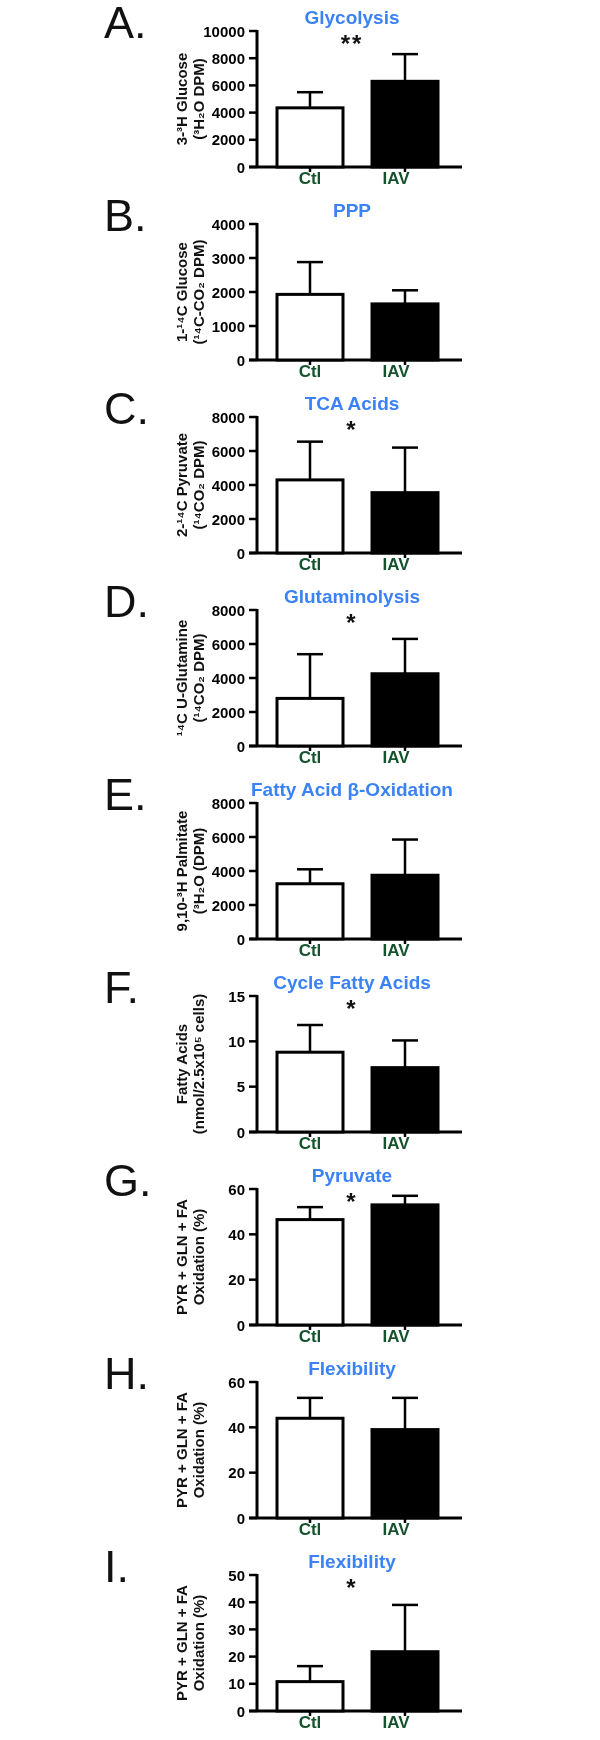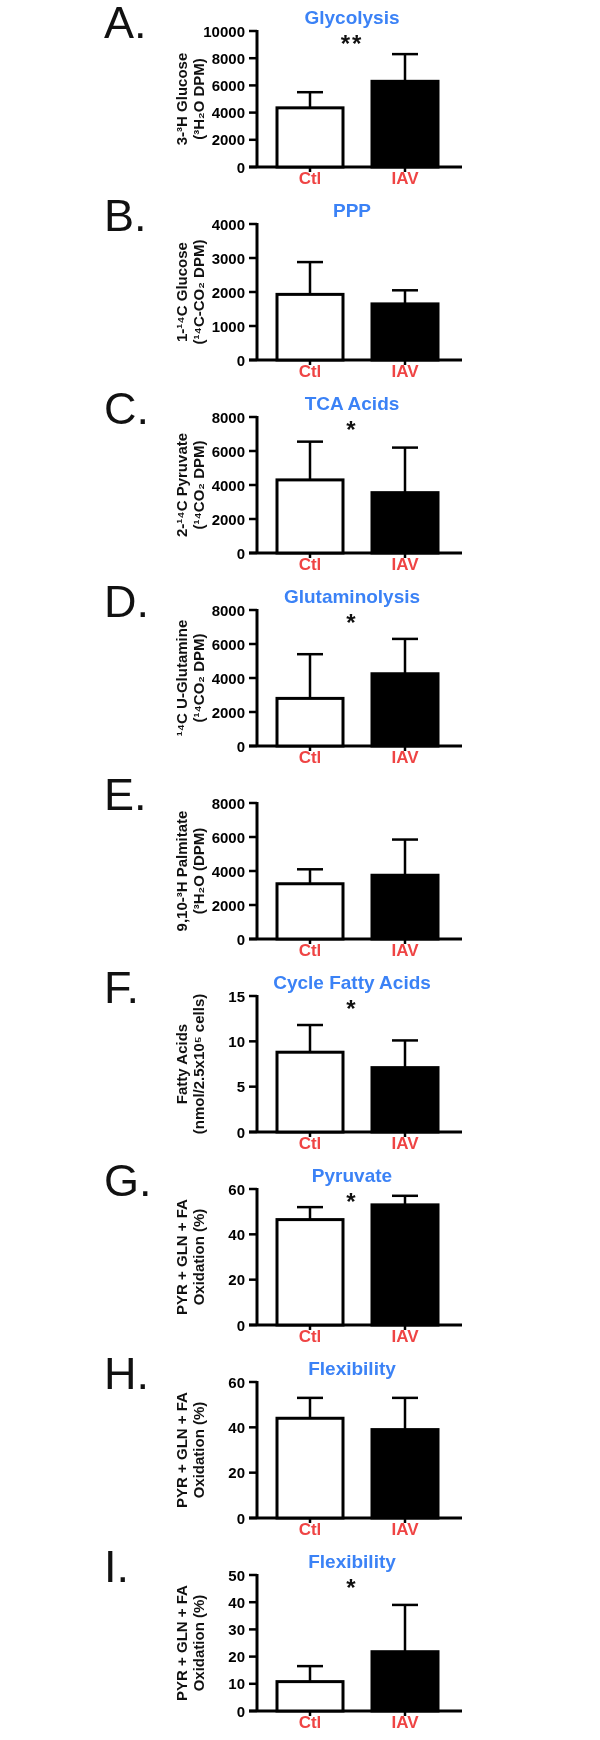--- a/index.html
+++ b/index.html
@@ -21,24 +21,24 @@
   }
   .ylabel{
     position:absolute;left:190px;top:99px;
     transform:translate(-50%,-50%) rotate(-90deg);
     text-align:center;font-size:15px;font-weight:bold;line-height:17px;
     white-space:nowrap;color:#111;
   }
   .chart{position:absolute;left:0;top:0;width:600px;height:193px;}
   .xlab{
     position:absolute;top:169px;transform:translateX(-50%);
-    font-size:17px;font-weight:bold;color:#ef4444;
+    font-size:17px;font-weight:bold;color:#14532d;
   }
   .xlab-ctl{left:310px;}
-  .xlab-iav{left:405px;}
+  .xlab-iav{left:396px;}
 </style>
 </head>
 <body>
 
 <div id="figure">
   <section class="panel">
     <div class="letter">A.</div>
     <div class="ylabel">
       <div>3-³H Glucose</div>
       <div>(³H₂O DPM)</div>
@@ -174,20 +174,21 @@
     <div class="xlab xlab-ctl">Ctl</div>
     <div class="xlab xlab-iav">IAV</div>
   </section>
 
   <section class="panel">
     <div class="letter">E.</div>
     <div class="ylabel">
       <div>9,10-³H Palmitate</div>
       <div>(³H₂O (DPM)</div>
     </div>
+    <div class="title">Fatty Acid β-Oxidation</div>
     <div class="sig"></div>
     <svg class="chart" viewBox="0 0 600 193">
         <line x1="249" y1="167" x2="257" y2="167" stroke="#000000" stroke-width="2.5"></line>
         <text x="245" y="172.5" text-anchor="end" font-size="15" font-weight="bold" fill="#000000" font-family="&quot;Liberation Sans&quot;, sans-serif">0</text>
         <line x1="249" y1="133" x2="257" y2="133" stroke="#000000" stroke-width="2.5"></line>
         <text x="245" y="138.5" text-anchor="end" font-size="15" font-weight="bold" fill="#000000" font-family="&quot;Liberation Sans&quot;, sans-serif">2000</text>
         <line x1="249" y1="99" x2="257" y2="99" stroke="#000000" stroke-width="2.5"></line>
         <text x="245" y="104.5" text-anchor="end" font-size="15" font-weight="bold" fill="#000000" font-family="&quot;Liberation Sans&quot;, sans-serif">4000</text>
         <line x1="249" y1="65" x2="257" y2="65" stroke="#000000" stroke-width="2.5"></line>
         <text x="245" y="70.5" text-anchor="end" font-size="15" font-weight="bold" fill="#000000" font-family="&quot;Liberation Sans&quot;, sans-serif">6000</text>

